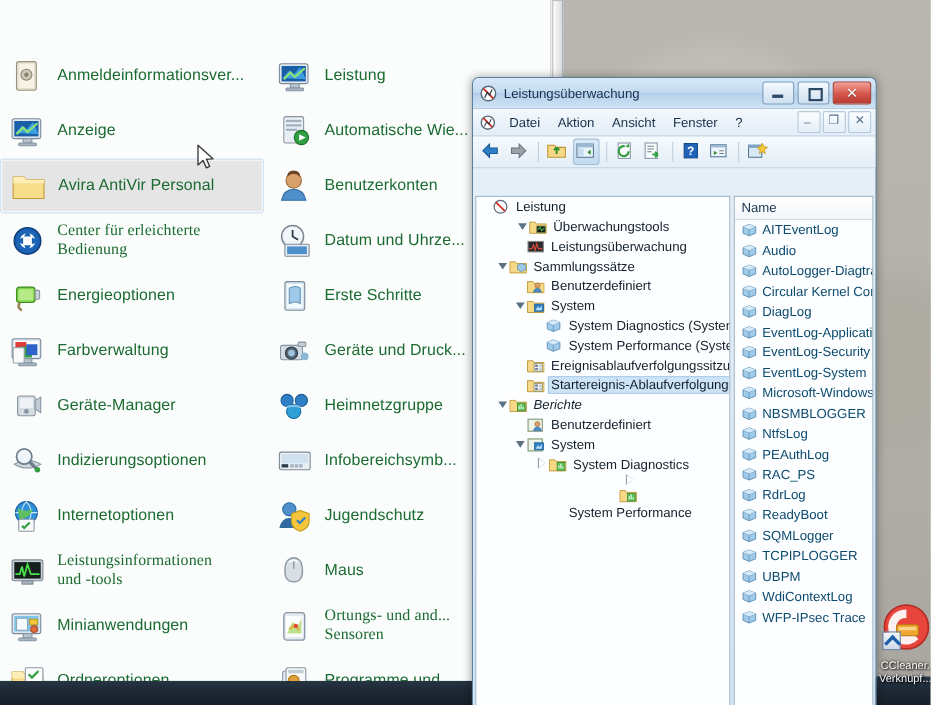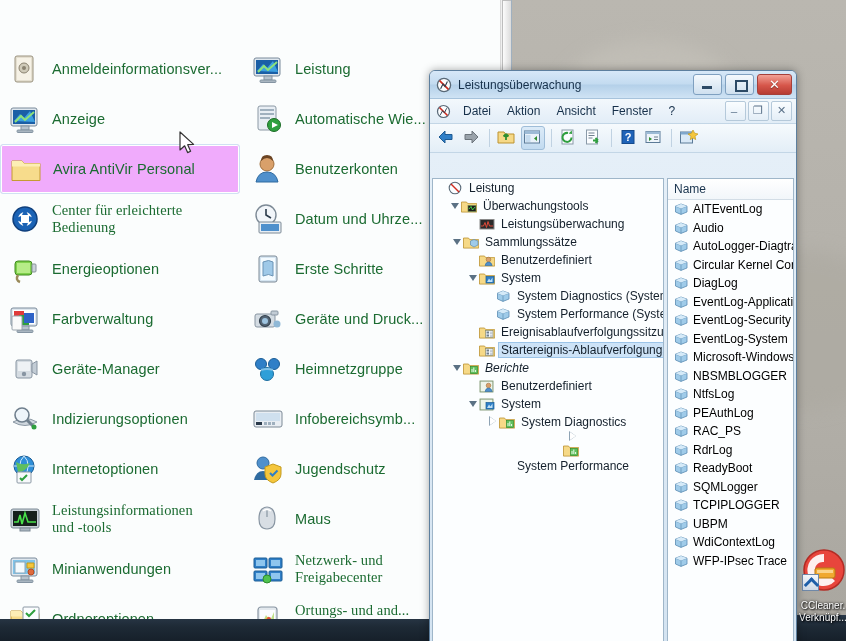--- a/index.html
+++ b/index.html
@@ -32,21 +32,21 @@
      background:#fbfdfd;border-right:1px solid #9fb0c0;box-sizing:border-box;overflow:hidden;}
   #cp-list{position:absolute;left:0;top:0;width:500px;height:619px;margin-top:44px;}
   .cp-col{position:absolute;top:0;width:240px;}
   #cp-col-left{left:0px;}
   #cp-col-right{left:243px;}
   .cp-item{position:relative;display:flex;align-items:center;height:50px;
      padding-left:8px;box-sizing:border-box;}
   .cp-item .cp-ico{width:34px;height:34px;flex:0 0 34px;margin-right:10px;position:relative;}
   .cp-item .cp-txt{color:#1b6b31;font-size:14.5px;line-height:17px;
      white-space:pre-line;letter-spacing:.1px;}
-  .cp-item.sel{background:#f0abfc;border:1px solid #cfe2f2;border-radius:3px;
+  .cp-item.sel{background:#e5e5e5;border:1px solid #cfe2f2;border-radius:3px;
      box-shadow:inset 0 0 0 1px #fff;}
   .cp-item.two{height:50px;font-family:Liberation Serif, serif;}
 
   
   #cp-scroll{position:absolute;left:500px;top:0;width:12px;height:619px;
      background:#f0f0f0;border-left:1px solid #d9d9d9;}
   #cp-scroll-thumb{position:absolute;left:1px;top:0px;width:10px;height:150px;
      background:linear-gradient(90deg,#fcfcfc,#d3d3d3);border:1px solid #bdbdbd;}
 
   
@@ -95,21 +95,21 @@
      border-bottom:4px solid transparent;border-left:6px solid transparent;
      border-left-color:#fff;box-sizing:border-box;}
   .tw.closed:before{content:"";position:absolute;left:2px;top:0px;border-top:5px solid transparent;
      border-bottom:5px solid transparent;border-left:7px solid #8ea3b4;}
   .tree-row .ti{width:16px;height:15px;flex:0 0 16px;margin-right:4px;position:relative;}
   .tree-row.selected .tlabel{background:#cde3f7;outline:1px solid #9cc4e8;}
   .tlabel{padding:0 2px;}
 
   .lv-header{height:20px;border-bottom:1px solid #d3dde6;display:flex;align-items:center;
      background:linear-gradient(180deg,#ffffff,#f2f6fa);font-size:12px;color:#19334d;padding-left:6px;}
-  .lv-row{display:flex;align-items:center;height:18.5px;font-size:12px;color:#000000;padding-left:5px;white-space:nowrap;}
+  .lv-row{display:flex;align-items:center;height:18.5px;font-size:12px;color:#0c4a6e;padding-left:5px;white-space:nowrap;}
   .lv-row .ti{width:16px;height:14px;flex:0 0 16px;margin-right:4px;position:relative;}
 </style>
 </head>
 <body>
 
 <div id="desktop">
   <div class="desk-blob" style="left:560px;top:40px;width:180px;height:120px;background:#c7c4bc;"></div>
   <div class="desk-blob" style="left:700px;top:250px;width:200px;height:160px;background:#aba89f;"></div>
   <div id="desktop-dark-strip"></div>
 </div>
@@ -347,35 +347,20 @@
             </svg></span>
           <span class="cp-txt">Jugendschutz</span>
         </div>
         <div class="cp-item">
           <span class="cp-ico"><svg viewBox="0 0 34 34" width="34" height="34">
               <path d="M11 7 q5 -4 10 0 q3 3 3 10 q0 10 -8 10 q-8 0 -8 -10 q0 -7 3 -10 z" fill="#d8dee4" stroke="#8895a2" stroke-width="1.2"></path>
               <path d="M16 7 L16 15" fill="none" stroke="#8895a2" stroke-width="1.2"></path>
               <path d="M12 9 q4 -3 8 0" fill="none" stroke="#ffffff" stroke-width="1.5"></path>
             </svg></span>
           <span class="cp-txt">Maus</span>
-        </div>
-        <div class="cp-item two">
-          <span class="cp-ico"><svg viewBox="0 0 34 34" width="34" height="34">
-              <rect x="3" y="6" width="13" height="10" fill="#2f7fc7" rx="1" stroke="#1c5e96" stroke-width="1"></rect>
-              <rect x="18" y="6" width="13" height="10" fill="#2f7fc7" rx="1" stroke="#1c5e96" stroke-width="1"></rect>
-              <rect x="3" y="19" width="13" height="10" fill="#2f7fc7" rx="1" stroke="#1c5e96" stroke-width="1"></rect>
-              <rect x="18" y="19" width="13" height="10" fill="#2f7fc7" rx="1" stroke="#1c5e96" stroke-width="1"></rect>
-              <rect x="5" y="8" width="9" height="6" fill="#8fc6ee"></rect>
-              <rect x="20" y="8" width="9" height="6" fill="#8fc6ee"></rect>
-              <rect x="5" y="21" width="9" height="6" fill="#8fc6ee"></rect>
-              <rect x="20" y="21" width="9" height="6" fill="#8fc6ee"></rect>
-              <circle cx="16" cy="27" r="4" fill="#4fc24f" stroke="#2d8c2d" stroke-width="1"></circle>
-            </svg></span>
-          <span class="cp-txt">Netzwerk- und
-Freigabecenter</span>
         </div>
         <div class="cp-item two">
           <span class="cp-ico"><svg viewBox="0 0 34 34" width="34" height="34">
               <rect x="7" y="5" width="19" height="25" fill="#e3e9ee" rx="3" stroke="#8895a2" stroke-width="1.2"></rect>
               <rect x="9" y="8" width="15" height="19" fill="#fbfdff"></rect>
               <path d="M10 24 L15 13 L19 19 L23 10 L23 24 Z" fill="#bfe08a"></path>
               <path d="M12 20 L17 16 L21 21" fill="none" stroke="#e0b43c" stroke-width="2"></path>
               <circle cx="18" cy="17" r="2" fill="#e04b3a"></circle>
             </svg></span>
           <span class="cp-txt">Ortungs- und and...
@@ -515,21 +500,21 @@
   <div id="pm-body">
     <div id="pm-tree">
         <div class="tree-row" style="padding-left: 2px;">
           <span class="tw"></span>
           <span class="ti"><svg viewBox="0 0 16 14" width="16" height="14">
               <circle cx="8" cy="7" r="5.8" fill="#fbfdff" stroke="#5a6a78" stroke-width="1.1"></circle>
               <path d="M4 3 L12 11" stroke="#d12b1f" stroke-width="1.5"></path>
             </svg></span>
           <span class="tlabel">Leistung</span>
         </div>
-        <div class="tree-row" style="padding-left: 16px;">
+        <div class="tree-row" style="padding-left: 36px;">
           <span class="tw open"></span>
           <span class="ti"><svg viewBox="0 0 16 14" width="16" height="14">
               <path d="M0.5 3 h5 l1.2 1.6 h9 v8.5 h-15.2 z" fill="#f6d987" stroke="#bd9331" stroke-width=".8"></path>
               <rect x="7" y="6.5" width="8" height="6" fill="#1e1e1e" stroke="#6f8a4f" stroke-width=".7"></rect>
               <path d="M8 10 L10 7.5 L11.5 11 L14 8" fill="none" stroke="#49e24b" stroke-width=".9"></path>
             </svg></span>
           <span class="tlabel">Überwachungstools</span>
         </div>
         <div class="tree-row" style="padding-left: 34px;">
           <span class="tw"></span>

